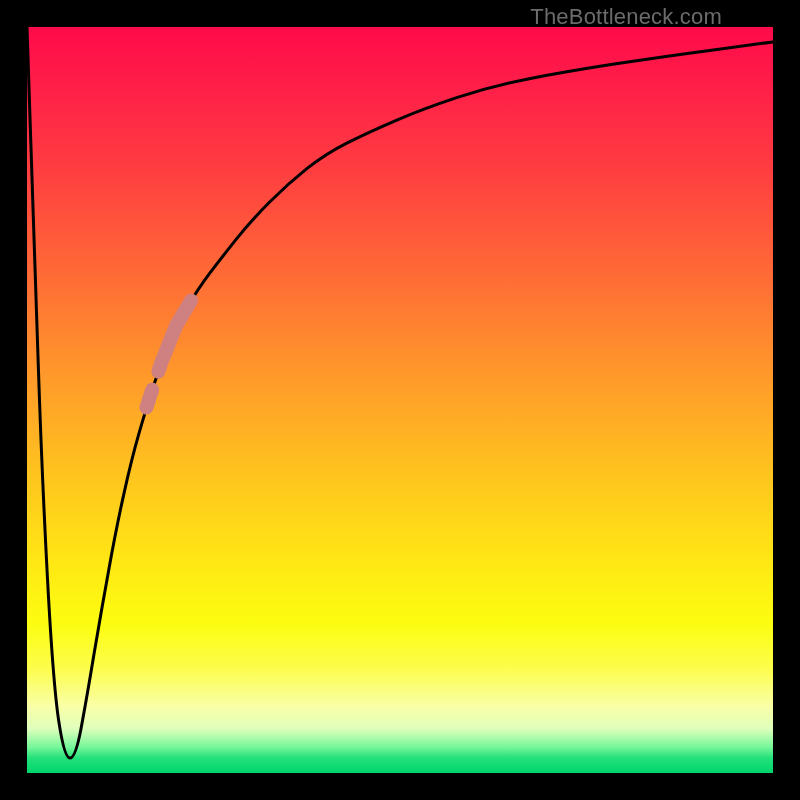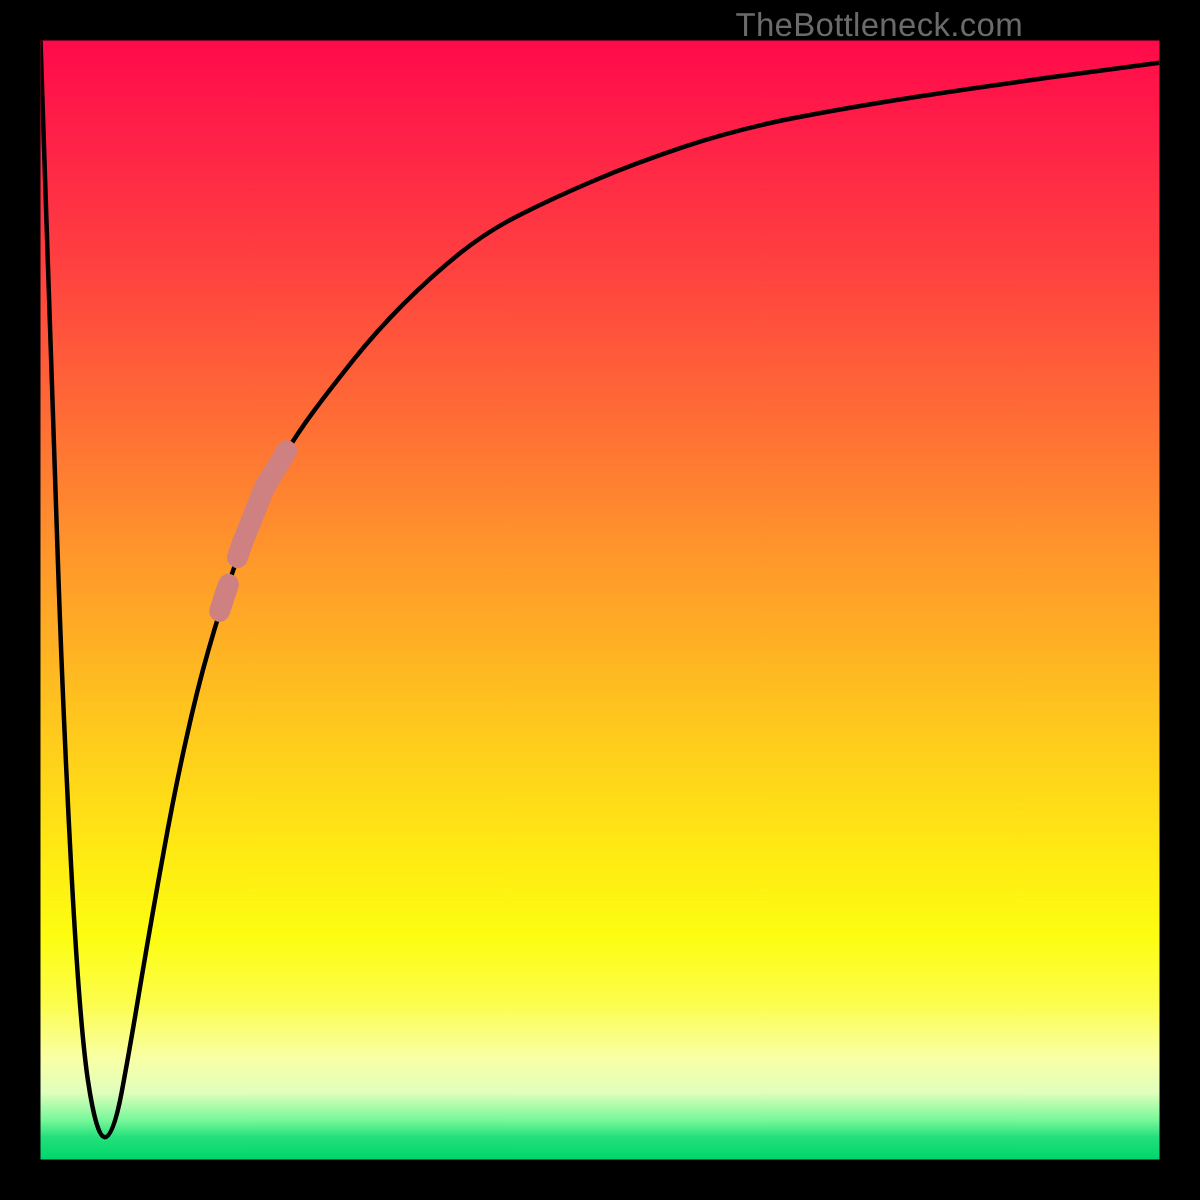--- a/index.html
+++ b/index.html
@@ -9,20 +9,21 @@
     height: 800px;
     overflow: hidden;
     background: #000;
     font-family: Arial, Helvetica, sans-serif;
   }
   .frame {
     position: relative;
     width: 688px;
     height: 800px;
     background: #000;
+    padding-left: 40px;
   }
   .plot {
     position: absolute;
     left: 27px;
     top: 27px;
     width: 746px;
     height: 746px;
     background: linear-gradient(to bottom,
       #ff0a4a 0%,
       #ff1f48 8%,

